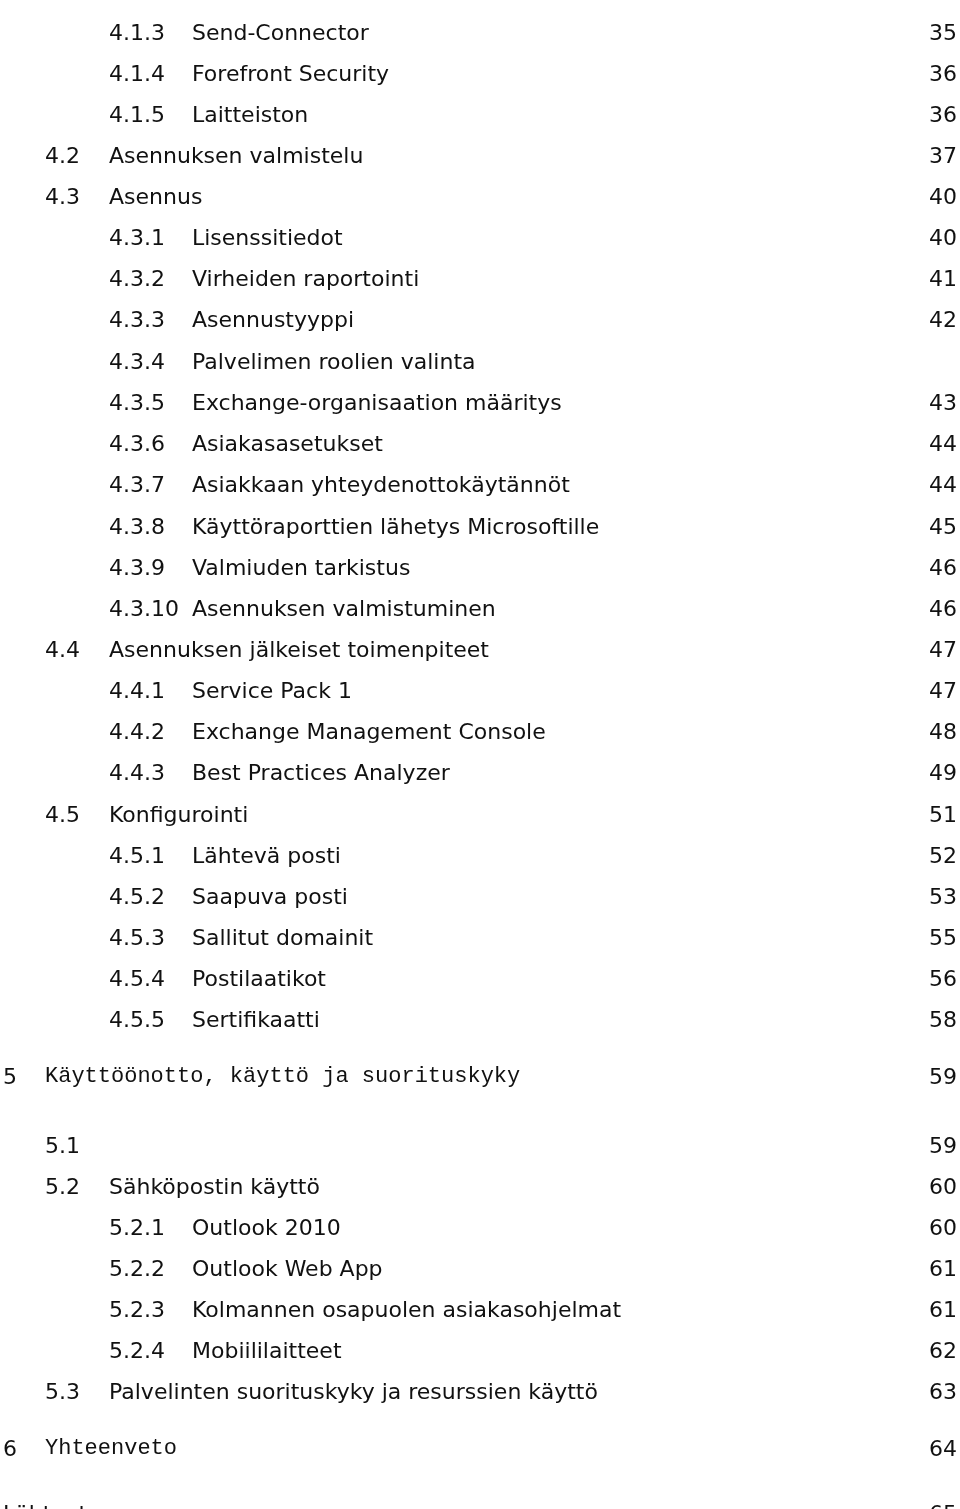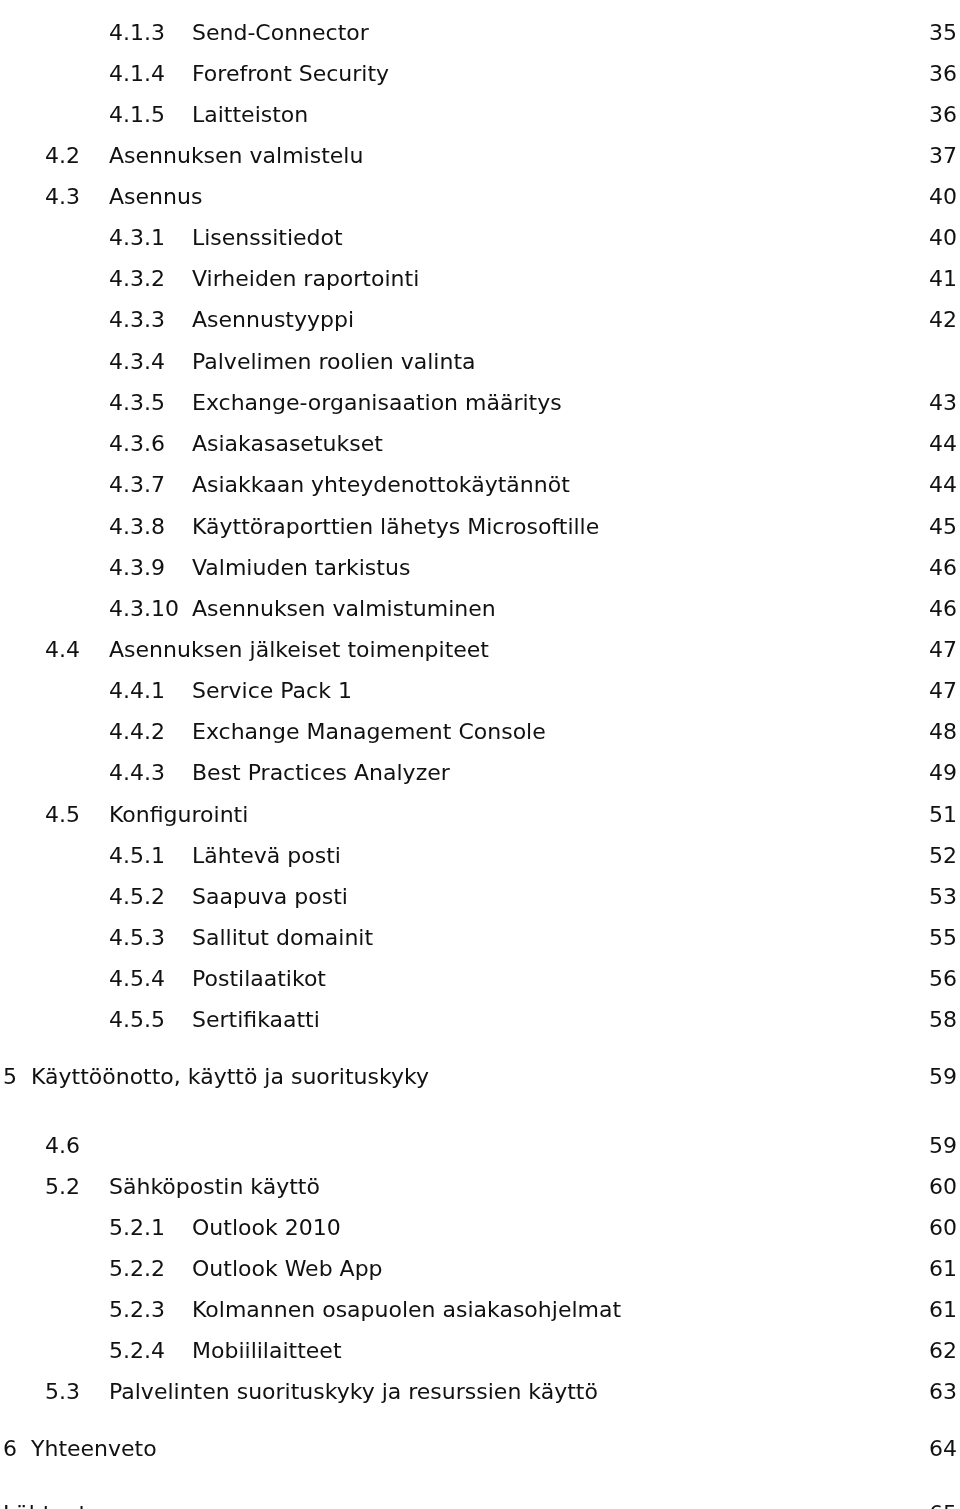--- a/index.html
+++ b/index.html
@@ -41,21 +41,21 @@
       position: absolute;
       top: 0;
     }
     .row .page {
       position: absolute;
       top: 0;
       right: 3px;
       text-align: right;
     }
     .lvl1 .num { left: 3px; }
-    .lvl1 .title { left: 31px; }
+    .lvl1 .title { left: 45px; font-family: Liberation Mono, monospace; }
     .lvl2 .num { left: 45px; }
     .lvl2 .title { left: 109px; }
     .lvl3 .num { left: 109px; }
     .lvl3 .title { left: 192px; }
     .lvl0 .title { left: 3px; }
   </style>
 </head>
 <body>
 
 <div class="toc" id="toc">
@@ -183,21 +183,21 @@
       <span class="num">4.5.5</span>
       <span class="title">Sertifikaatti</span>
       <span class="page">58</span>
     </div>
     <div class="row lvl1" style="top: 1040px;">
       <span class="num">5</span>
       <span class="title">Käyttöönotto, käyttö ja suorituskyky</span>
       <span class="page">59</span>
     </div>
     <div class="row lvl2" style="top: 1109px;">
-      <span class="num">4.6</span>
+      <span class="num">5.1</span>
       <span class="page">59</span>
     </div>
     <div class="row lvl2" style="top: 1150px;">
       <span class="num">5.2</span>
       <span class="title">Sähköpostin käyttö</span>
       <span class="page">60</span>
     </div>
     <div class="row lvl3" style="top: 1191px;">
       <span class="num">5.2.1</span>
       <span class="title">Outlook 2010</span>

